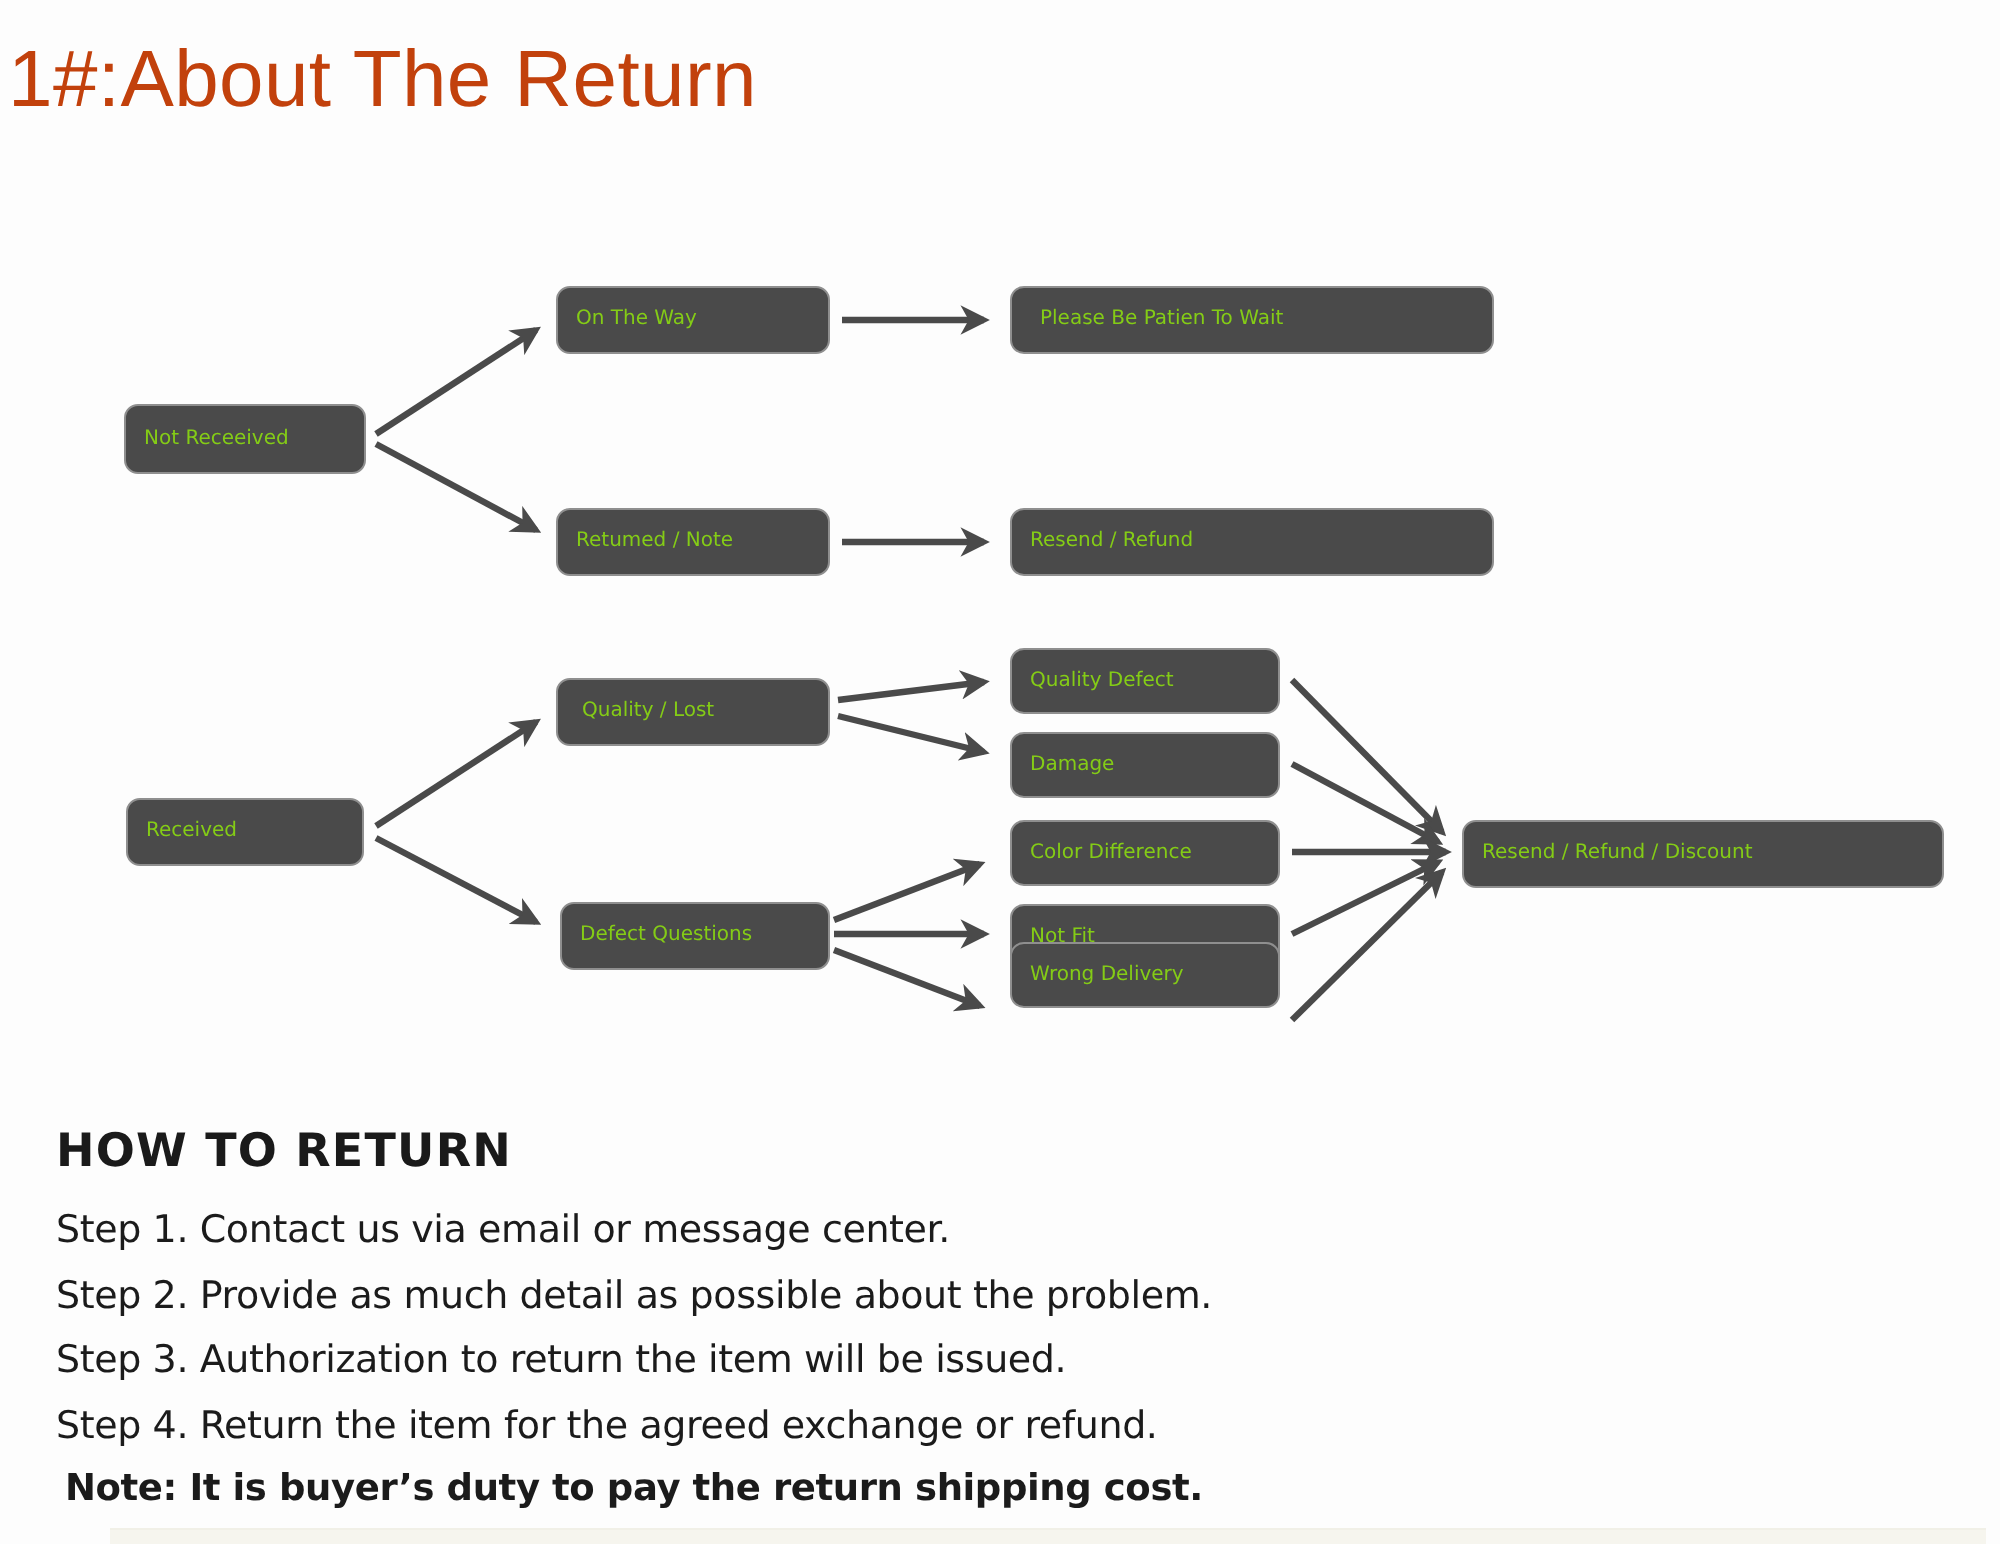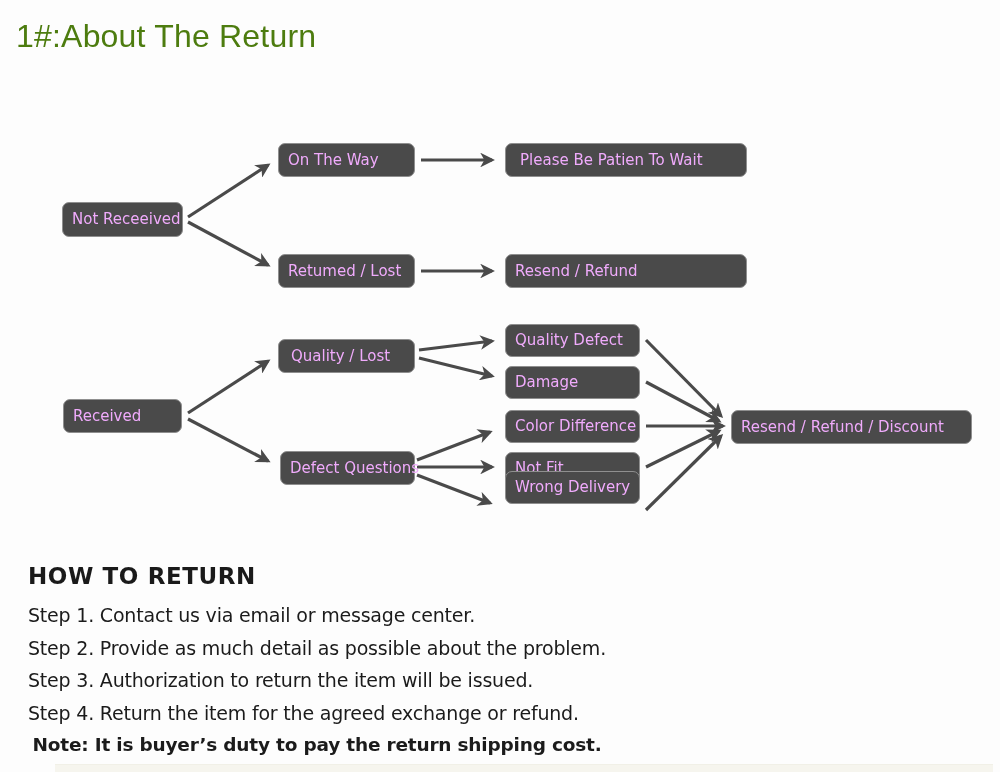--- a/index.html
+++ b/index.html
@@ -10,50 +10,50 @@
   .page {
     position: relative;
     width: 1000px;
     height: 772px;
     background: #fdfdfd;
     overflow: hidden;
     font-family: "DejaVu Sans", sans-serif;
   }
   .page-title {
     position: absolute;
-    left: 16px;
+    left: 4px;
     top: 18px;
     margin: 0;
     font-family: "Liberation Sans", sans-serif;
-    font-size: 32px;
+    font-size: 40px;
     font-weight: 500;
     letter-spacing: 0.2px;
-    color: #4d7c0f;
+    color: #c2410c;
   }
   .flowchart {
     position: absolute;
     left: 0;
     top: 0;
     width: 1000px;
     height: 560px;
   }
   .arrow-layer {
     position: absolute;
     left: 0;
     top: 0;
     pointer-events: none;
   }
   .node {
     position: absolute;
     box-sizing: border-box;
     background: #4a4a4a;
     border: 1px solid #8f8f8f;
     border-radius: 7px;
-    color: #f0abfc;
-    font-size: 15px;
+    color: #84cc16;
+    font-size: 10px;
     line-height: 1;
     display: flex;
     align-items: center;
     padding: 0 9px;
     white-space: nowrap;
   }
   .howto {
     position: absolute;
     left: 28px;
     top: 563px;
@@ -128,21 +128,21 @@
         <line x1="646" y1="510" x2="721" y2="436" marker-end="url(#ah)"></line>
       </g>
     </svg>
 
     <div class="node" style="left:62px;  top:202px; width:121px; height:35px;">Not Receeived</div>
 
     <div class="node" style="left:278px; top:143px; width:137px; height:34px;">On The Way</div>
 
     <div class="node" style="left:505px; top:143px; width:242px; height:34px;padding-left:14px;">Please Be Patien To Wait</div>
 
-    <div class="node" style="left:278px; top:254px; width:137px; height:34px;">Retumed / Lost</div>
+    <div class="node" style="left:278px; top:254px; width:137px; height:34px;">Retumed / Note</div>
 
     <div class="node" style="left:505px; top:254px; width:242px; height:34px;">Resend / Refund</div>
 
     <div class="node" style="left:63px;  top:399px; width:119px; height:34px;">Received</div>
 
     <div class="node" style="left:278px; top:339px; width:137px; height:34px;padding-left:12px;">Quality / Lost</div>
 
     <div class="node" style="left:280px; top:451px; width:135px; height:34px;">Defect Questions</div>
 
     <div class="node" style="left:505px; top:324px; width:135px; height:33px;">Quality Defect</div>

